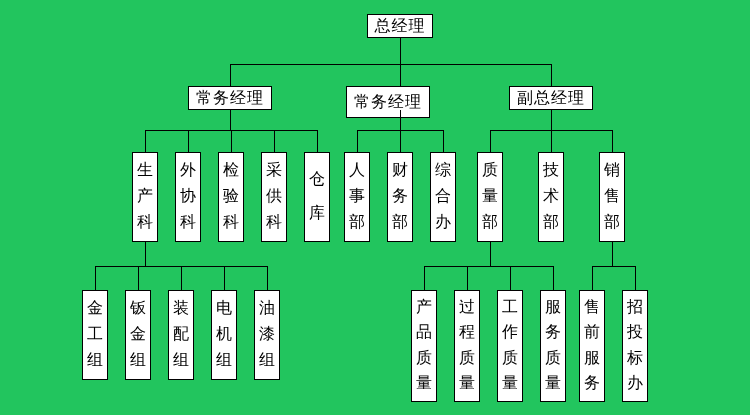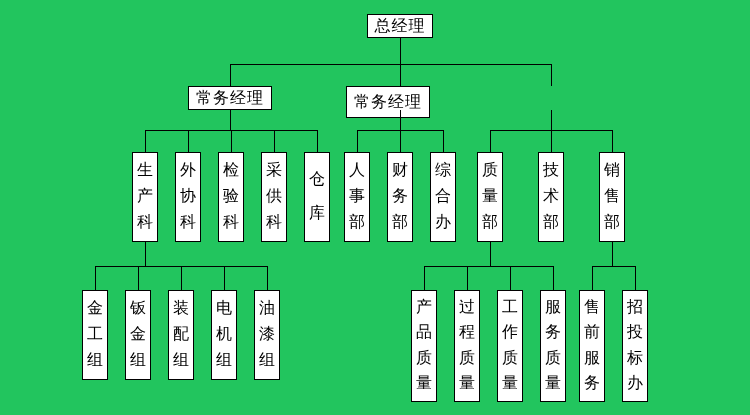--- a/index.html
+++ b/index.html
@@ -28,20 +28,21 @@
   <div class="box" style="left:367px;top:14px;width:66px;height:24px">总经理</div>
 
   <div class="vl" style="left:400px;top:38px;height:26px"></div>
   <div class="hl" style="left:230px;top:64px;width:321px"></div>
   <div class="vl" style="left:230px;top:64px;height:22px"></div>
   <div class="vl" style="left:400px;top:64px;height:22px"></div>
   <div class="vl" style="left:551px;top:64px;height:22px"></div>
 
   <div class="box" style="left:188px;top:86px;width:84px;height:24px">常务经理</div>
   <div class="box" style="left:346px;top:86px;width:84px;height:32px">常务经理</div>
+  <div class="box" style="left:509px;top:86px;width:84px;height:24px">副总经理</div>
 
   <div class="vl" style="left:230px;top:110px;height:20px"></div>
   <div class="hl" style="left:145px;top:130px;width:172px"></div>
   <div class="vl" style="left:145px;top:130px;height:22px"></div>
   <div class="vl" style="left:188px;top:130px;height:22px"></div>
   <div class="vl" style="left:231px;top:130px;height:22px"></div>
   <div class="vl" style="left:274px;top:130px;height:22px"></div>
   <div class="vl" style="left:317px;top:130px;height:22px"></div>
 
   <div class="vl" style="left:400px;top:110px;height:20px"></div>

